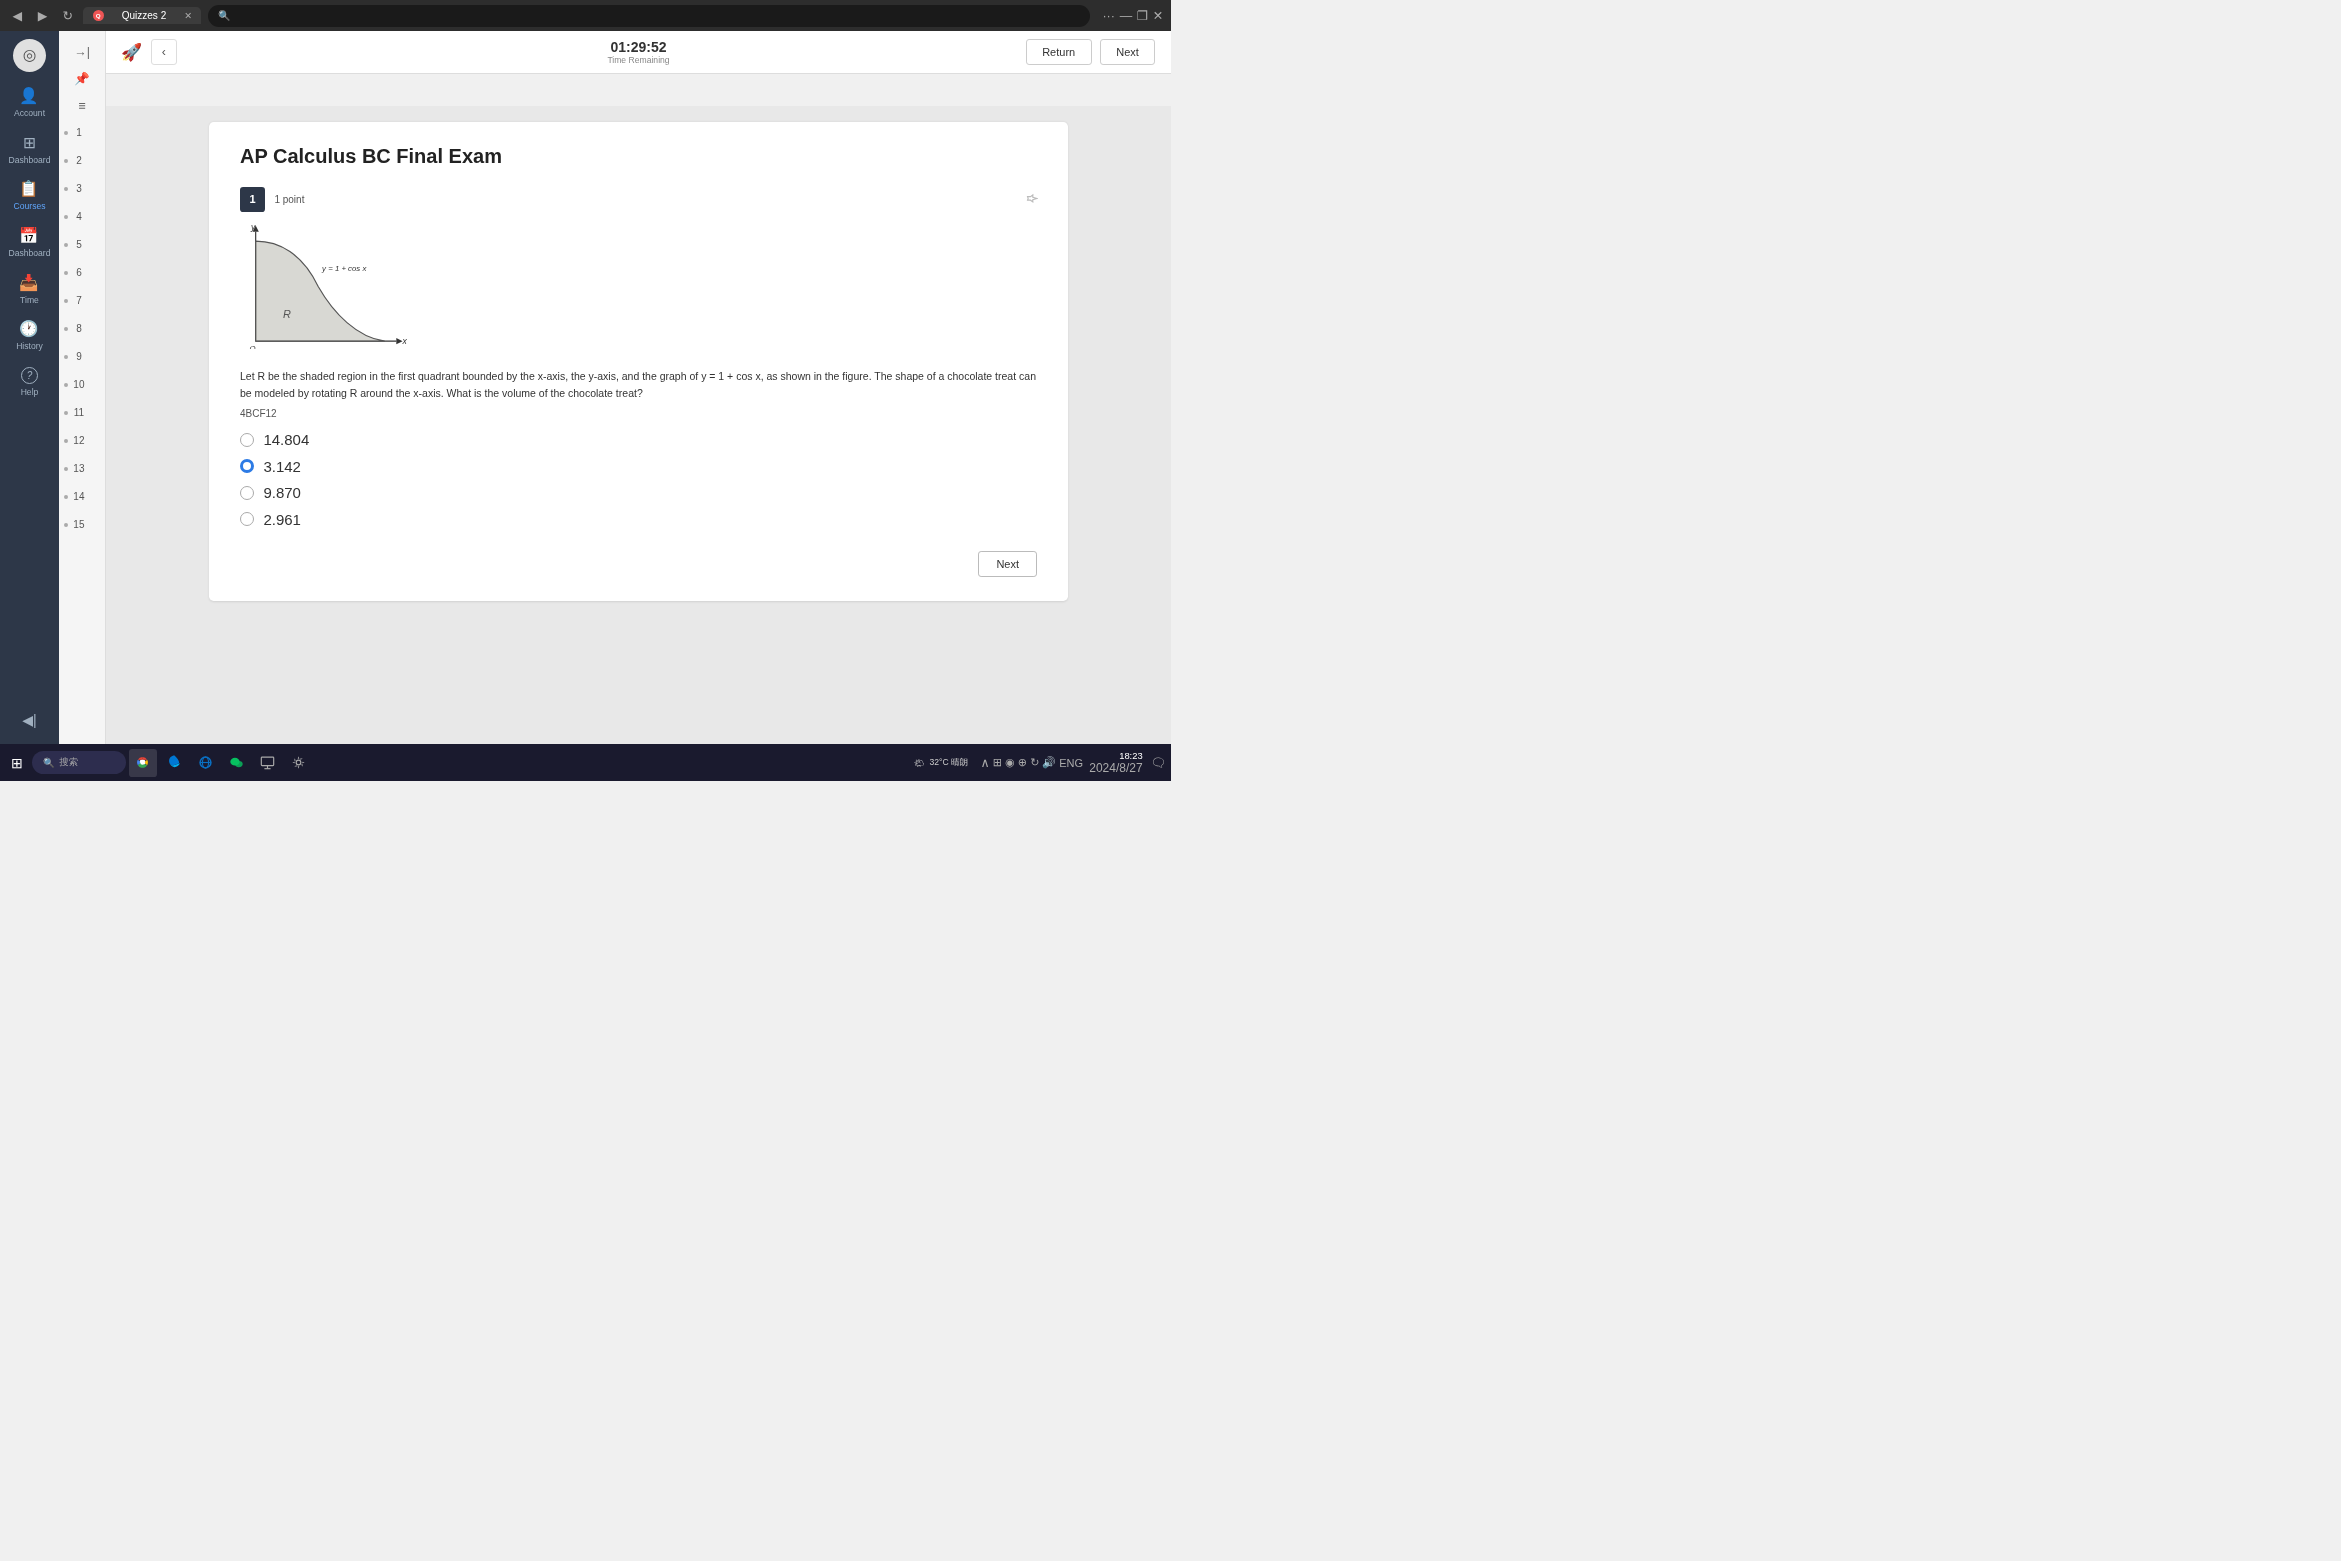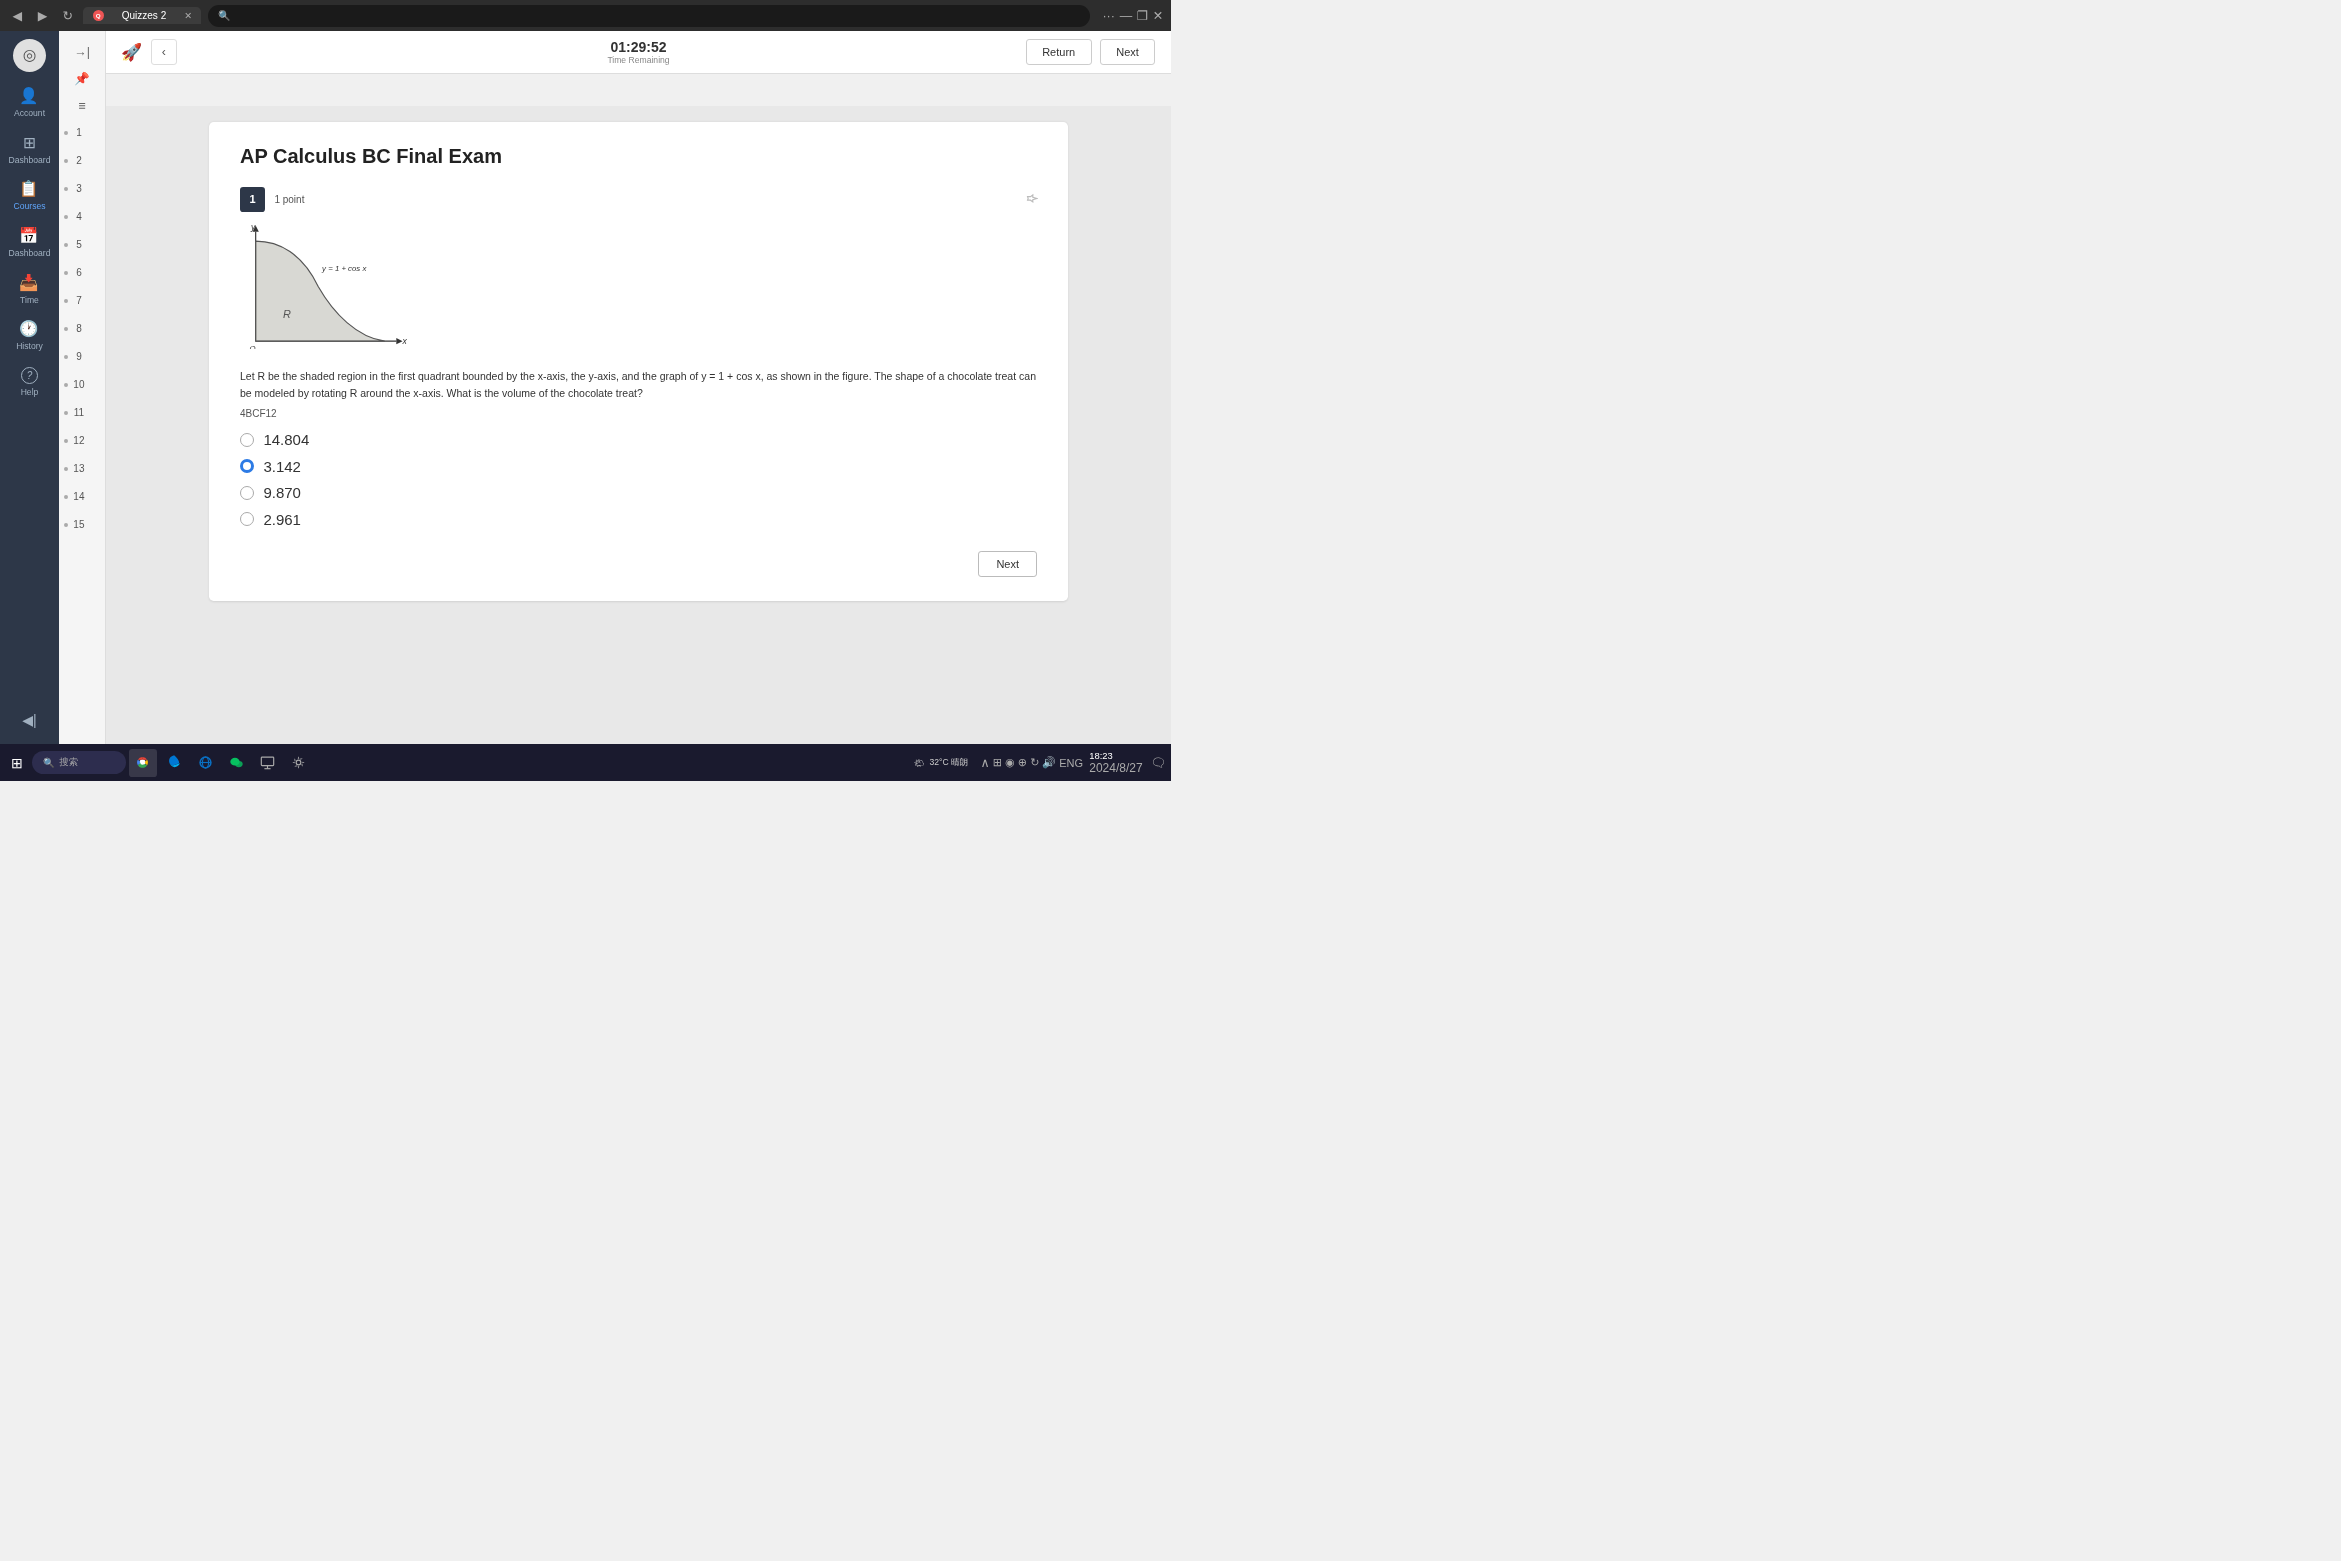--- a/index.html
+++ b/index.html
@@ -263,21 +263,21 @@
       color: #aaa;
       padding: 3.1px 11px;
       font-size: 9.4px;
       height: 23.4px;
       width: 94px;
       display: flex; align-items: center; gap: 4.7px;
     }
     .taskbar-app { width: 28px; height: 28px; border-radius: 4.7px; display: flex; align-items: center; justify-content: center; cursor: pointer; }
     .taskbar-spacer { flex: 1; }
     .taskbar-tray { display: flex; align-items: center; gap: 4.7px; color: #ccc; font-size: 8.6px; padding: 0 6.2px; }
-    .taskbar-time { }
+    .taskbar-time { text-align: right; }
     .taskbar-time .time { font-size: 9.4px; color: white; }
     .taskbar-time .date { font-size: 12px; color: #aaa; }
   </style>
 </head>
 <body>
 
 <div class="browser-chrome">
   <button class="browser-nav-btn">◀</button>
   <button class="browser-nav-btn">▶</button>
   <button class="browser-nav-btn">↻</button>

